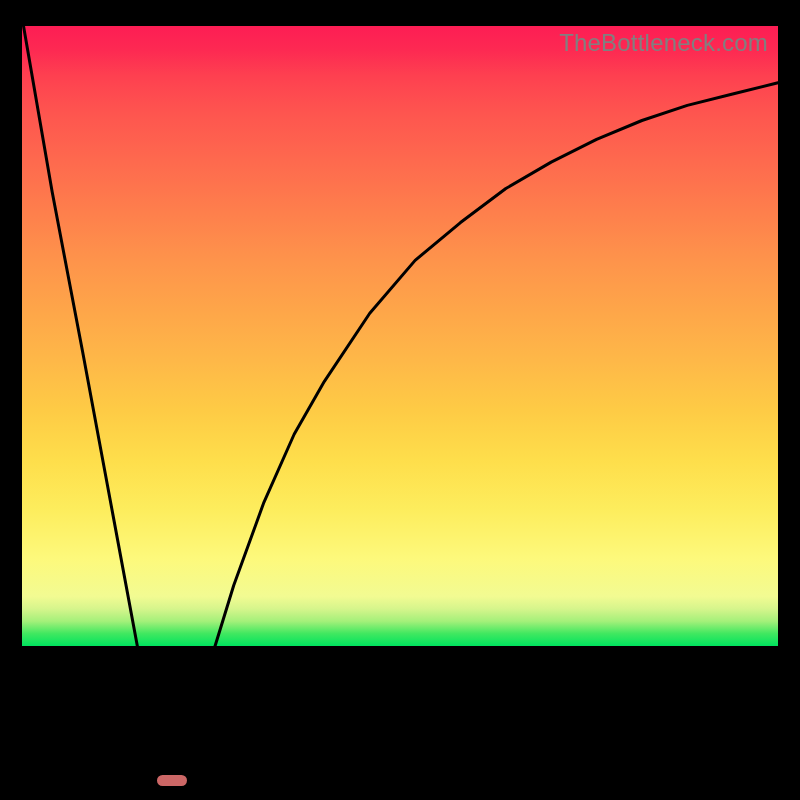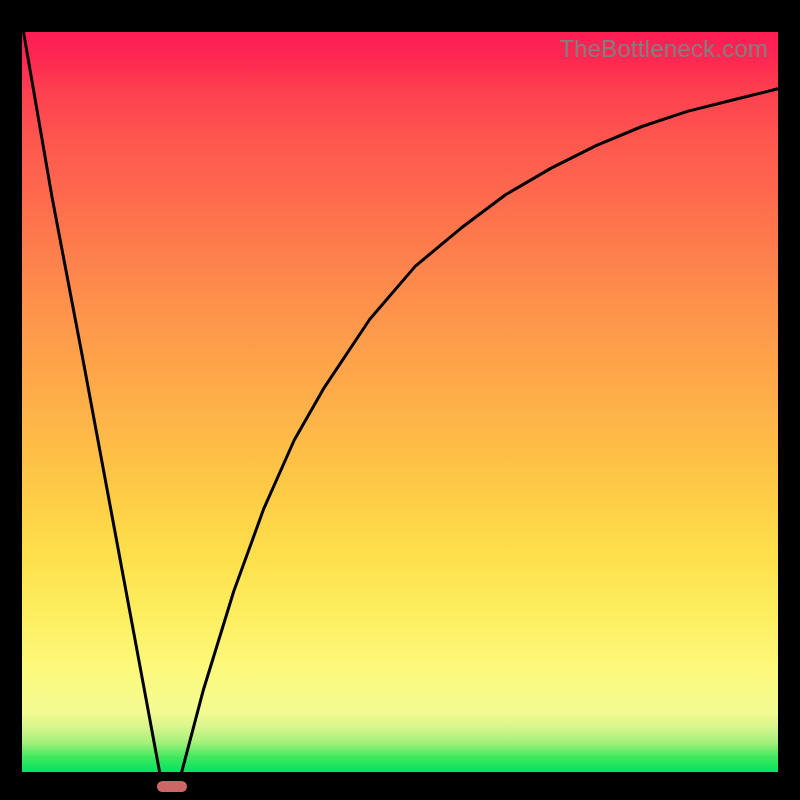--- a/index.html
+++ b/index.html
@@ -13,23 +13,23 @@
   }
   .wrap {
     position: relative;
     width: 800px;
     height: 800px;
     background: #000;
   }
   .plot-area {
     position: absolute;
     left: 22px;
-    top: 32px;
+    top: 26px;
     width: 756px;
-    height: 740px;
+    height: 620px;
     
     background:
       linear-gradient(to top,
         #00e35e 0%,     
         #40e860 2%,
         #a4f07a 4%,
         #d6f58c 6%,
         #f2fb92 8%,
         #fdf97c 14%,
         #fded5d 22%,

